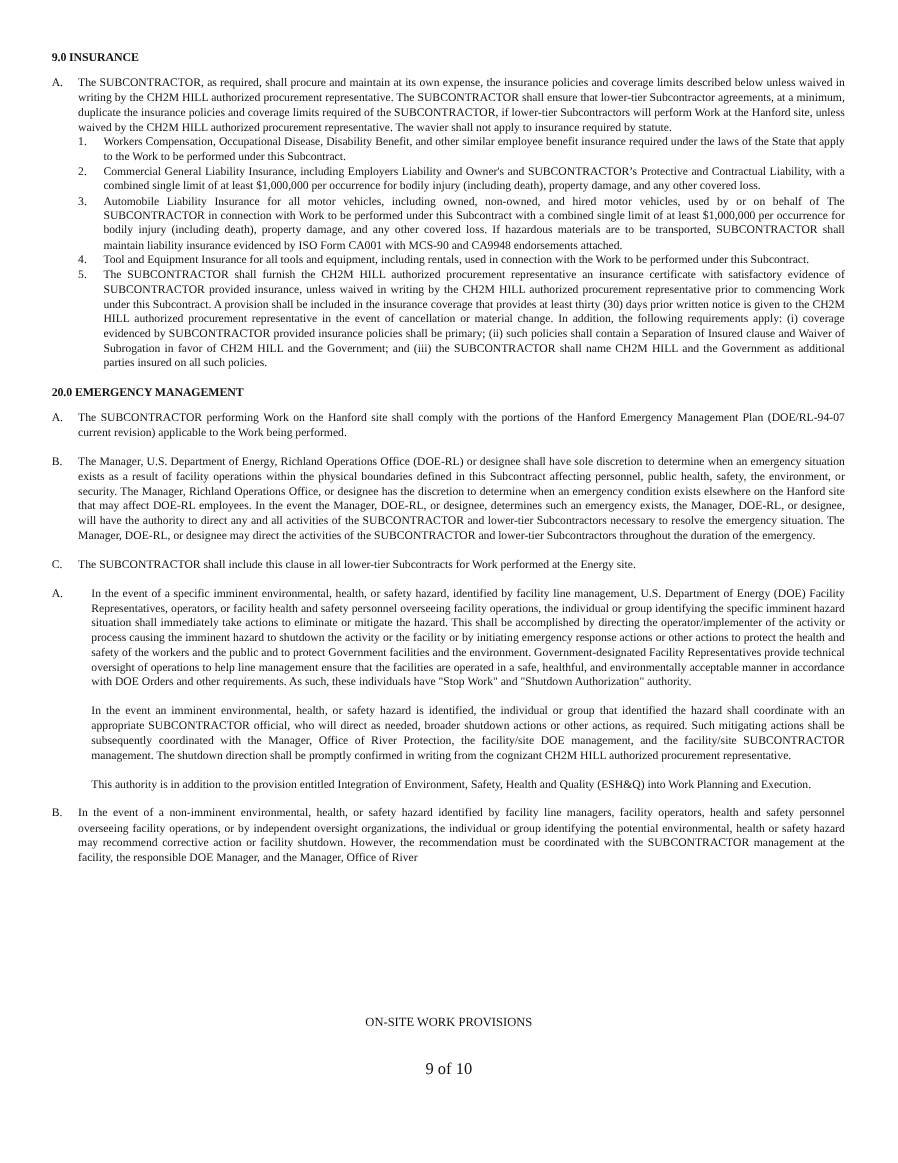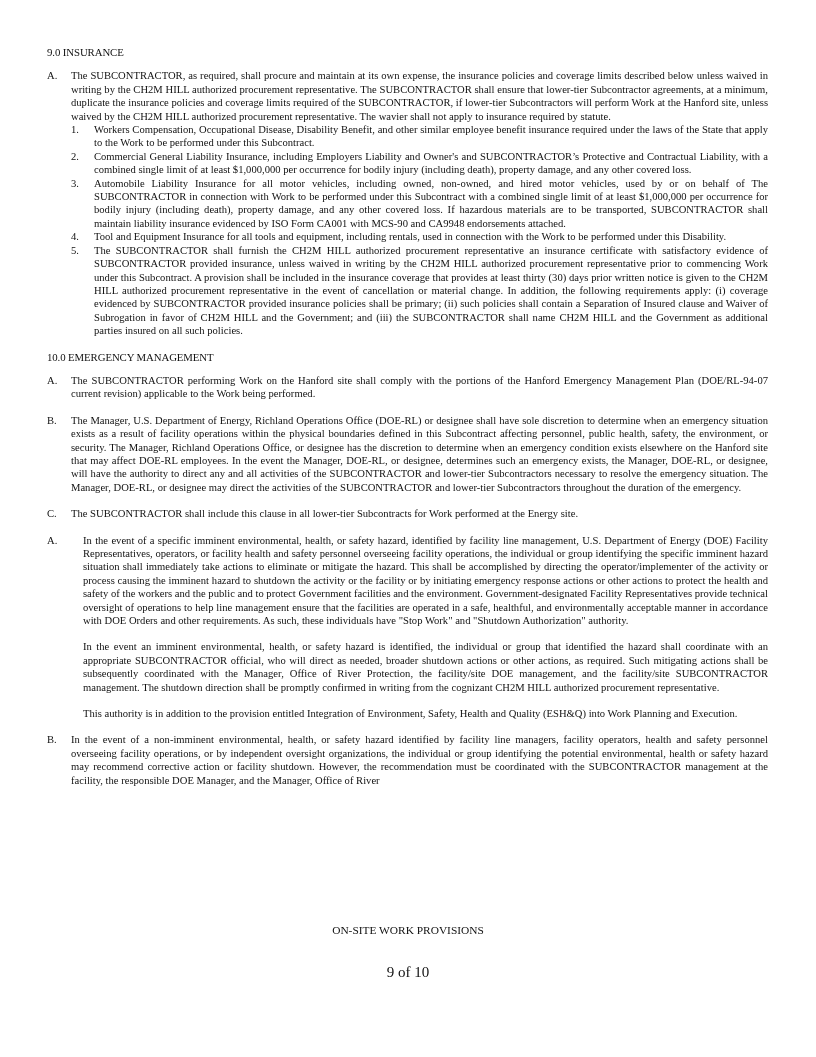--- a/index.html
+++ b/index.html
@@ -1,19 +1,19 @@
 <!DOCTYPE html>
 <html><head>
 <meta charset="utf-8">
 <style>
   html, body { margin: 0; padding: 0; background: #ffffff; }
   body { width: 816px; height: 1057px; position: relative; overflow: hidden;
          font-family: "Liberation Serif", "DejaVu Serif", serif; color: #111; }
   .page { position: absolute; left: 47px; top: 46px; width: 721px; font-size: 10.6px; line-height: 13.4px; }
-  .heading { font-weight: normal; font-size: 10.8px; margin: 0 0 10px 0; letter-spacing: -0.1px; }
+  .heading { font-weight: bold; font-size: 10.8px; margin: 0 0 10px 0; letter-spacing: -0.1px; }
   .item { position: relative; padding-left: 24px; text-align: justify; margin: 0; }
   .item .label { position: absolute; left: 0; top: 0; }
   .gap { margin-bottom: 13px; }
   .gap-sm { margin-bottom: 9px; }
   .sub { position: relative; padding-left: 23px; text-align: justify; }
   .sub .num { position: absolute; left: 0; top: 0; }
   .para { text-align: justify; margin: 0 0 13px 12px; }
   .footer { position: absolute; left: 0; width: 816px; text-align: center; font-size: 11.4px; }
   .footer-title { top: 924px; }
   .footer-page { top: 964px; font-size: 15px; }
@@ -35,31 +35,31 @@
       <div class="sub">
         <span class="num">2.</span>
         <div>Commercial General Liability Insurance, including Employers Liability and Owner's and SUBCONTRACTOR’s Protective and Contractual Liability, with a combined single limit of at least $1,000,000 per occurrence for bodily injury (including death), property damage, and any other covered loss.</div>
       </div>
       <div class="sub">
         <span class="num">3.</span>
         <div>Automobile Liability Insurance for all motor vehicles, including owned, non-owned, and hired motor vehicles, used by or on behalf of The SUBCONTRACTOR in connection with Work to be performed under this Subcontract with a combined single limit of at least $1,000,000 per occurrence for bodily injury (including death), property damage, and any other covered loss.  If hazardous materials are to be transported, SUBCONTRACTOR shall maintain liability insurance evidenced by ISO Form CA001 with MCS-90 and CA9948 endorsements attached.</div>
       </div>
       <div class="sub">
         <span class="num">4.</span>
-        <div>Tool and Equipment Insurance for all tools and equipment, including rentals, used in connection with the Work to be performed under this Disability.</div>
+        <div>Tool and Equipment Insurance for all tools and equipment, including rentals, used in connection with the Work to be performed under this Subcontract.</div>
       </div>
       <div class="sub">
         <span class="num">5.</span>
         <div>The SUBCONTRACTOR shall furnish the CH2M HILL authorized procurement representative an insurance certificate with satisfactory evidence of SUBCONTRACTOR provided insurance, unless waived in writing by the CH2M HILL authorized procurement representative prior to commencing Work under this Subcontract. A provision shall be included in the insurance coverage that provides at least thirty (30) days prior written notice is given to the CH2M HILL authorized procurement representative in the event of cancellation or material change.  In addition, the following requirements apply: (i) coverage evidenced by SUBCONTRACTOR provided insurance policies shall be primary; (ii) such policies shall contain a Separation of Insured clause and Waiver of Subrogation in favor of CH2M HILL and the Government; and (iii) the SUBCONTRACTOR shall name CH2M HILL and the Government as additional parties insured on all such policies.</div>
       </div>
     </div>
   </div>
 
   <div>
-    <div class="heading">10.0 EMERGENCY MANAGEMENT</div>
+    <div class="heading">20.0 EMERGENCY MANAGEMENT</div>
     <div class="item gap">
       <span class="label">A.</span>
       <div>The SUBCONTRACTOR performing Work on the Hanford site shall comply with the portions of the Hanford Emergency Management Plan (DOE/RL-94-07 current revision) applicable to the Work being performed.</div>
     </div>
     <div class="item gap">
       <span class="label">B.</span>
       <div>The Manager, U.S. Department of Energy, Richland Operations Office (DOE-RL) or designee shall have sole discretion to determine when an emergency situation exists as a result of facility operations within the physical boundaries defined in this Subcontract affecting personnel, public health, safety, the environment, or security.   The Manager, Richland Operations Office, or designee has the discretion to determine when an emergency condition exists elsewhere on the Hanford site that may affect DOE-RL employees.  In the event the Manager, DOE-RL, or designee, determines such an emergency exists, the Manager, DOE-RL, or designee, will have the authority to direct any and all activities of the SUBCONTRACTOR and lower-tier Subcontractors necessary to resolve the emergency situation.  The Manager, DOE-RL, or designee may direct the activities of the SUBCONTRACTOR and lower-tier Subcontractors throughout the duration of the emergency.</div>
     </div>
     <div class="item gap">
       <span class="label">C.</span>

